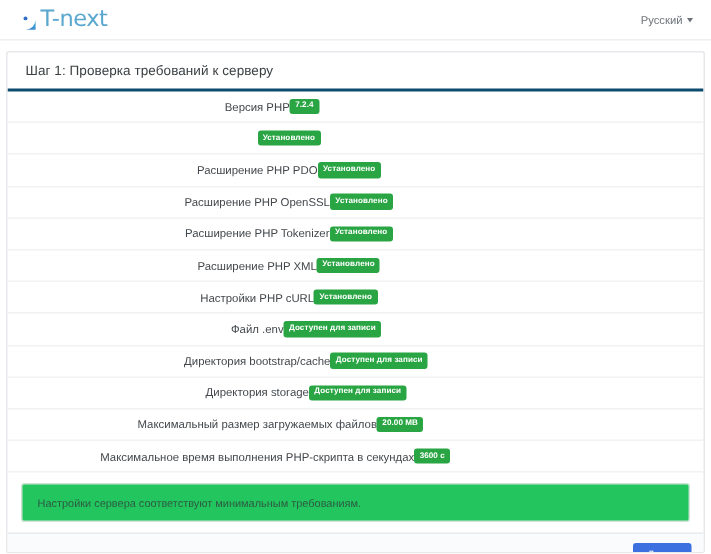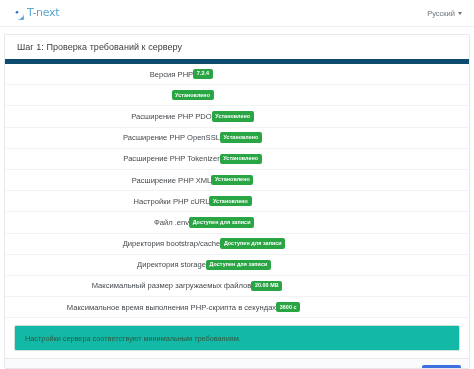--- a/index.html
+++ b/index.html
@@ -35,21 +35,21 @@
     gap: 2px;
   }
   .brand-mark {
     width: 16px;
     height: 16px;
     flex: 0 0 16px;
     position: relative;
   }
   .brand-mark svg { display: block; }
   .brand-text {
-    font-size: 11px;
+    font-size: 15px;
     letter-spacing: -0.3px;
     color: #5aa7cf;
     font-family: "DejaVu Sans", sans-serif;
     font-weight: 400;
     line-height: 1;
     padding-bottom: 1px;
   }
   .lang {
     display: flex;
     align-items: center;
@@ -82,21 +82,21 @@
     height: 100%;
     box-sizing: border-box;
     display: flex;
     flex-direction: column;
     overflow: hidden;
   }
   .card-title {
     font-size: 9px;
     color: #3c4043;
     padding: 7px 12px 7px 12px;
-    border-bottom: 5px solid #0c4a6e;
+    border-bottom: 2px solid #0c4a6e;
     letter-spacing: 0.05px;
   }
 
   
   .req-list {
     flex: 0 0 auto;
   }
   .req-row {
     display: flex;
     align-items: center;
@@ -127,21 +127,21 @@
     border-radius: 2px;
     white-space: nowrap;
     letter-spacing: 0.05px;
   }
 
   
   .alert-wrap {
     padding: 7px 9px 7px 9px;
   }
   .alert {
-    background: #14b8a6;
+    background: #22c55e;
     border: 1px solid #cde3d5;
     border-radius: 2px;
     color: #2c5c42;
     font-size: 7.3px;
     padding: 7.5px 10px;
     box-sizing: border-box;
   }
 
   
   .card-footer {

